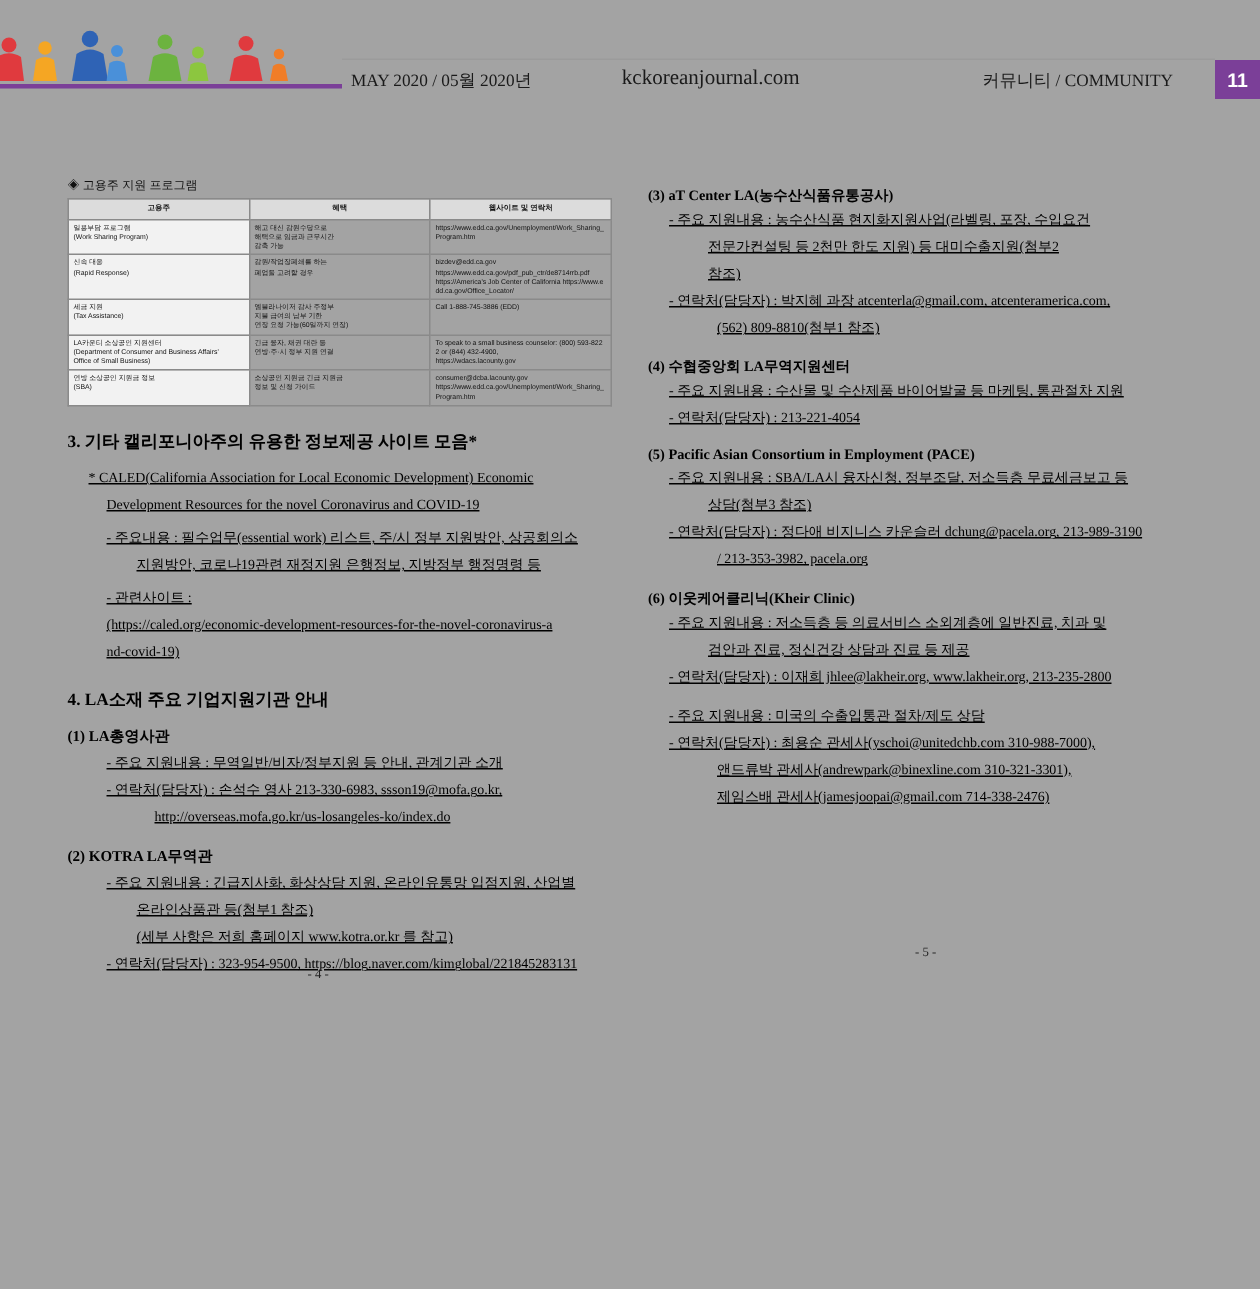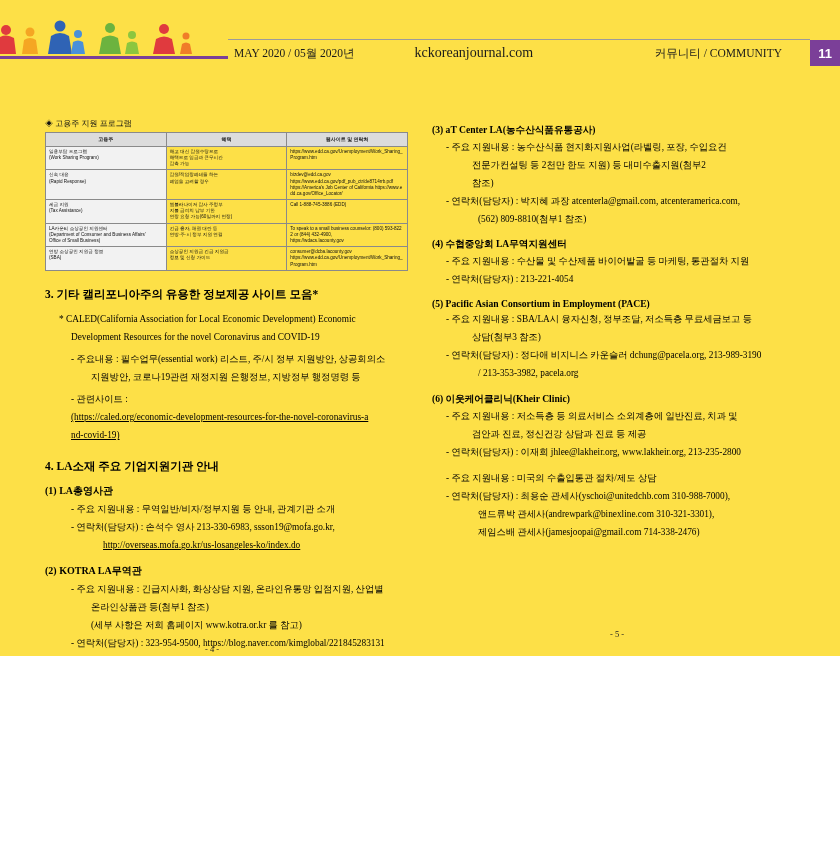--- a/index.html
+++ b/index.html
@@ -12,22 +12,22 @@
     height: 859px;
     font-family: "Liberation Serif", serif;
     color: #000;
     position: relative;
     overflow: hidden;
   }
   .page {
     position: absolute;
     left: 0; top: 0;
     width: 840px;
-    height: 656px;
-    background: #fde047;
+    height: 859px;
+    background: #a3a3a3;
   }
 
   
   .header {
     position: absolute;
     left: 0; top: 18px;
     width: 840px;
     height: 36px;
   }
   .hdr-left-art {
@@ -149,20 +149,21 @@
     font-size: 11.5px;
     font-weight: bold;
     margin: 16px 0 10px 0;
     font-family: "Liberation Serif", serif;
   }
   .para {
     font-size: 9.3px;
     line-height: 1.62;
     margin: 0 0 3px 0;
     font-family: "Liberation Serif", serif;
+    text-decoration: underline;
   }
   .ind1 { margin-left: 14px; }
   .ind2 { margin-left: 26px; }
   .ind3 { margin-left: 40px; }
   .ind4 { margin-left: 46px; }
   .ind5 { margin-left: 58px; }
   .u { text-decoration: underline; }
   .gap { height: 8px; }
   .gap-s { height: 4px; }
 

